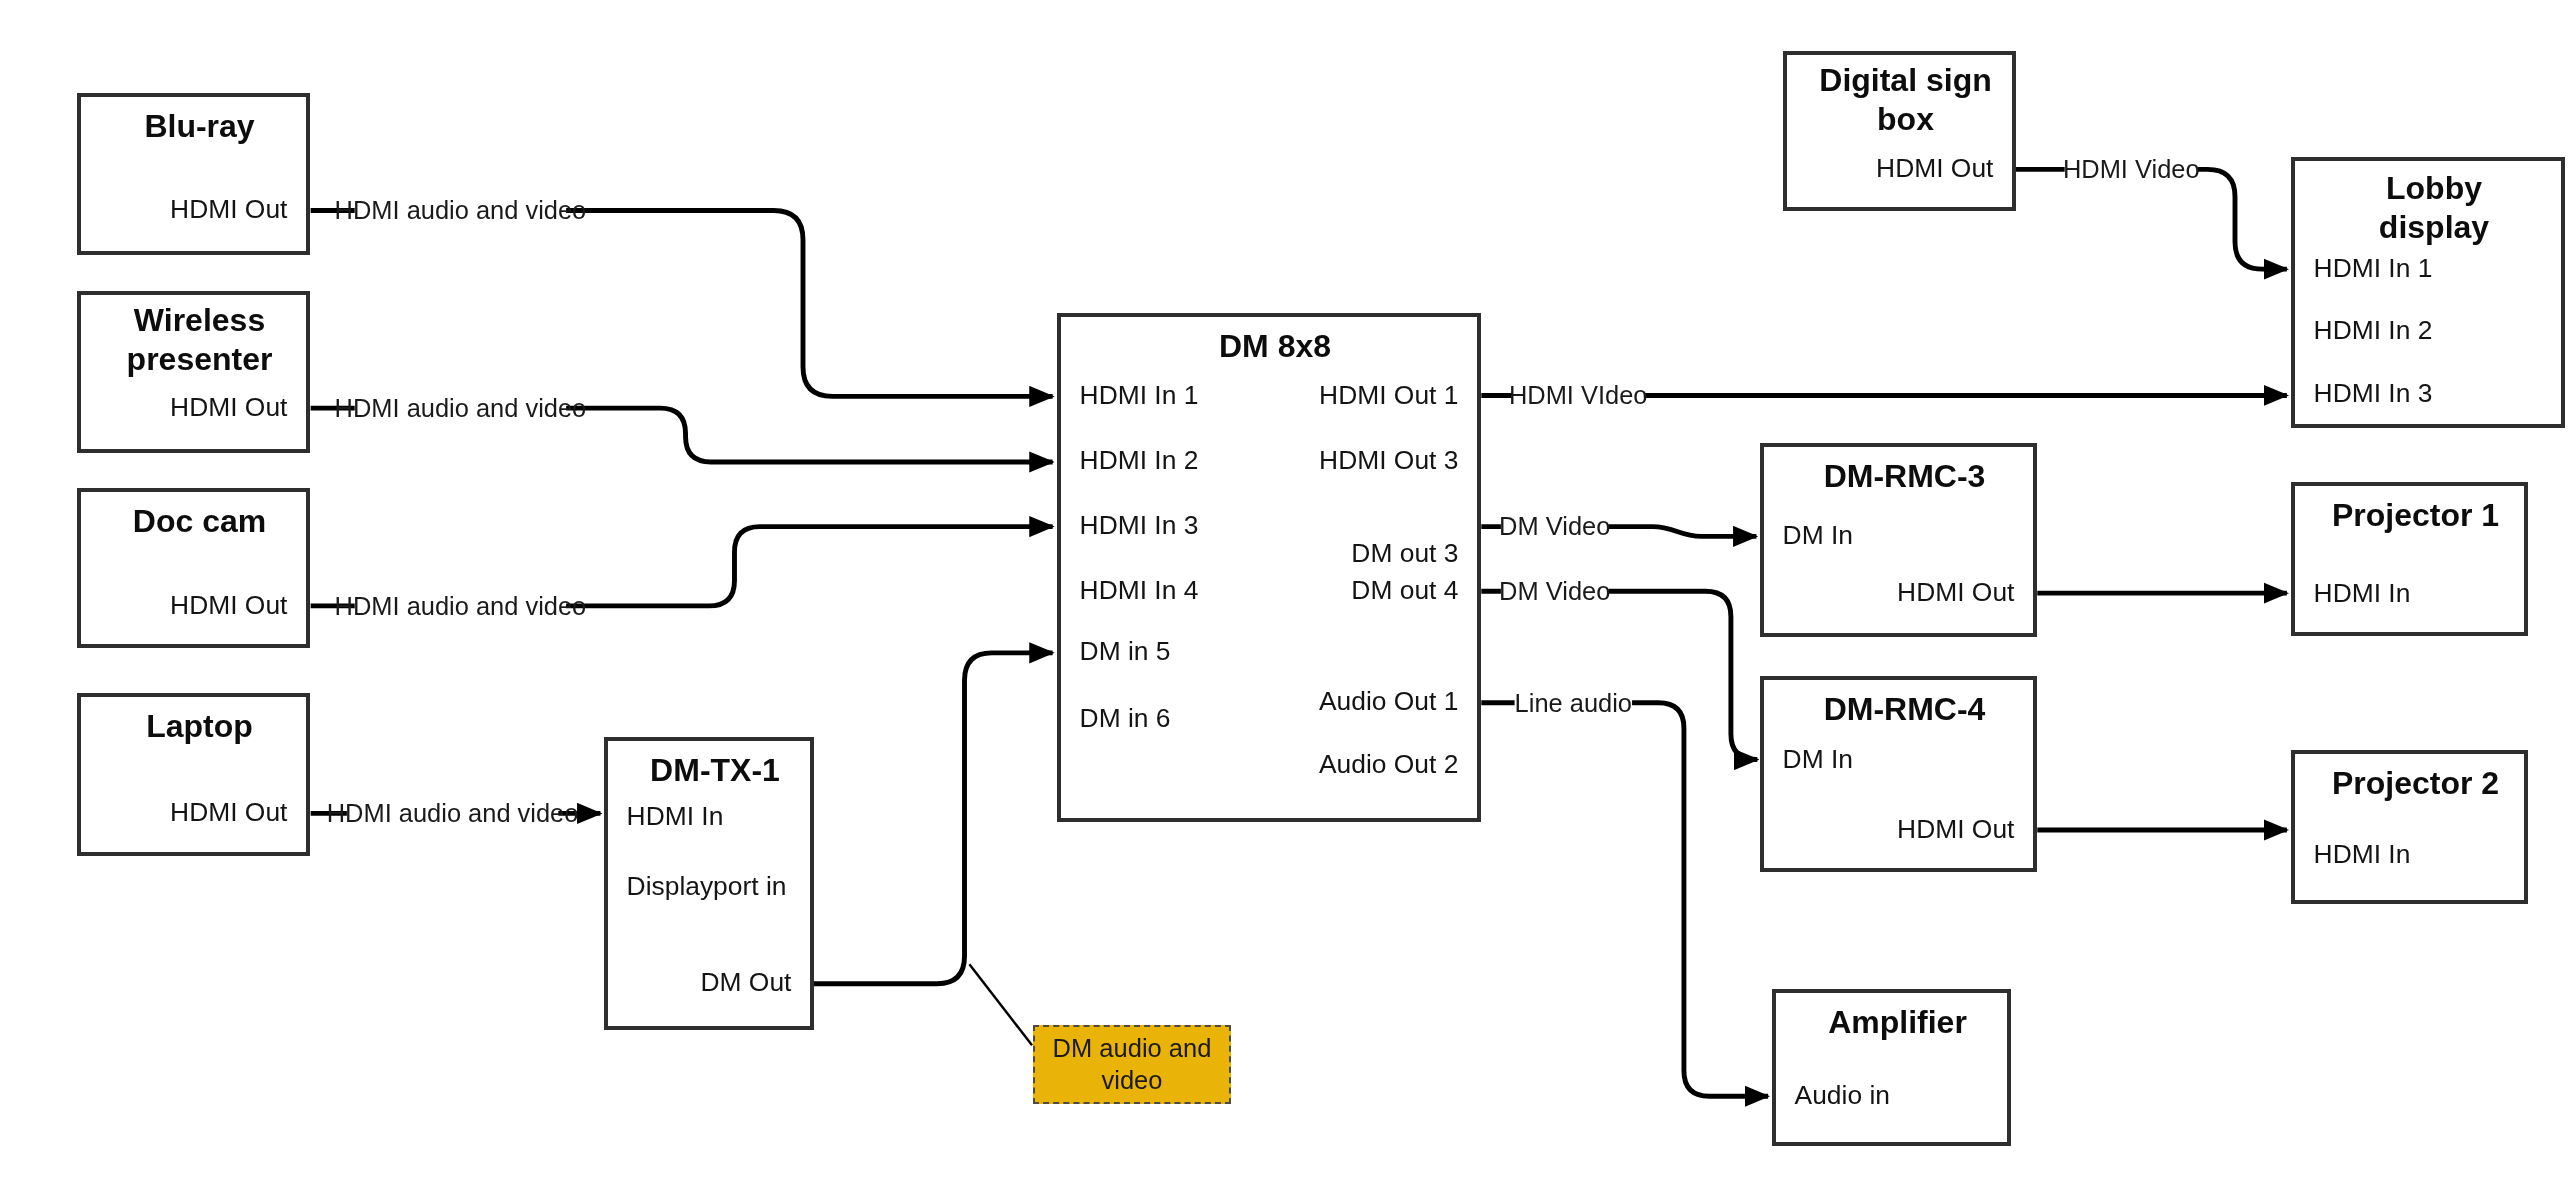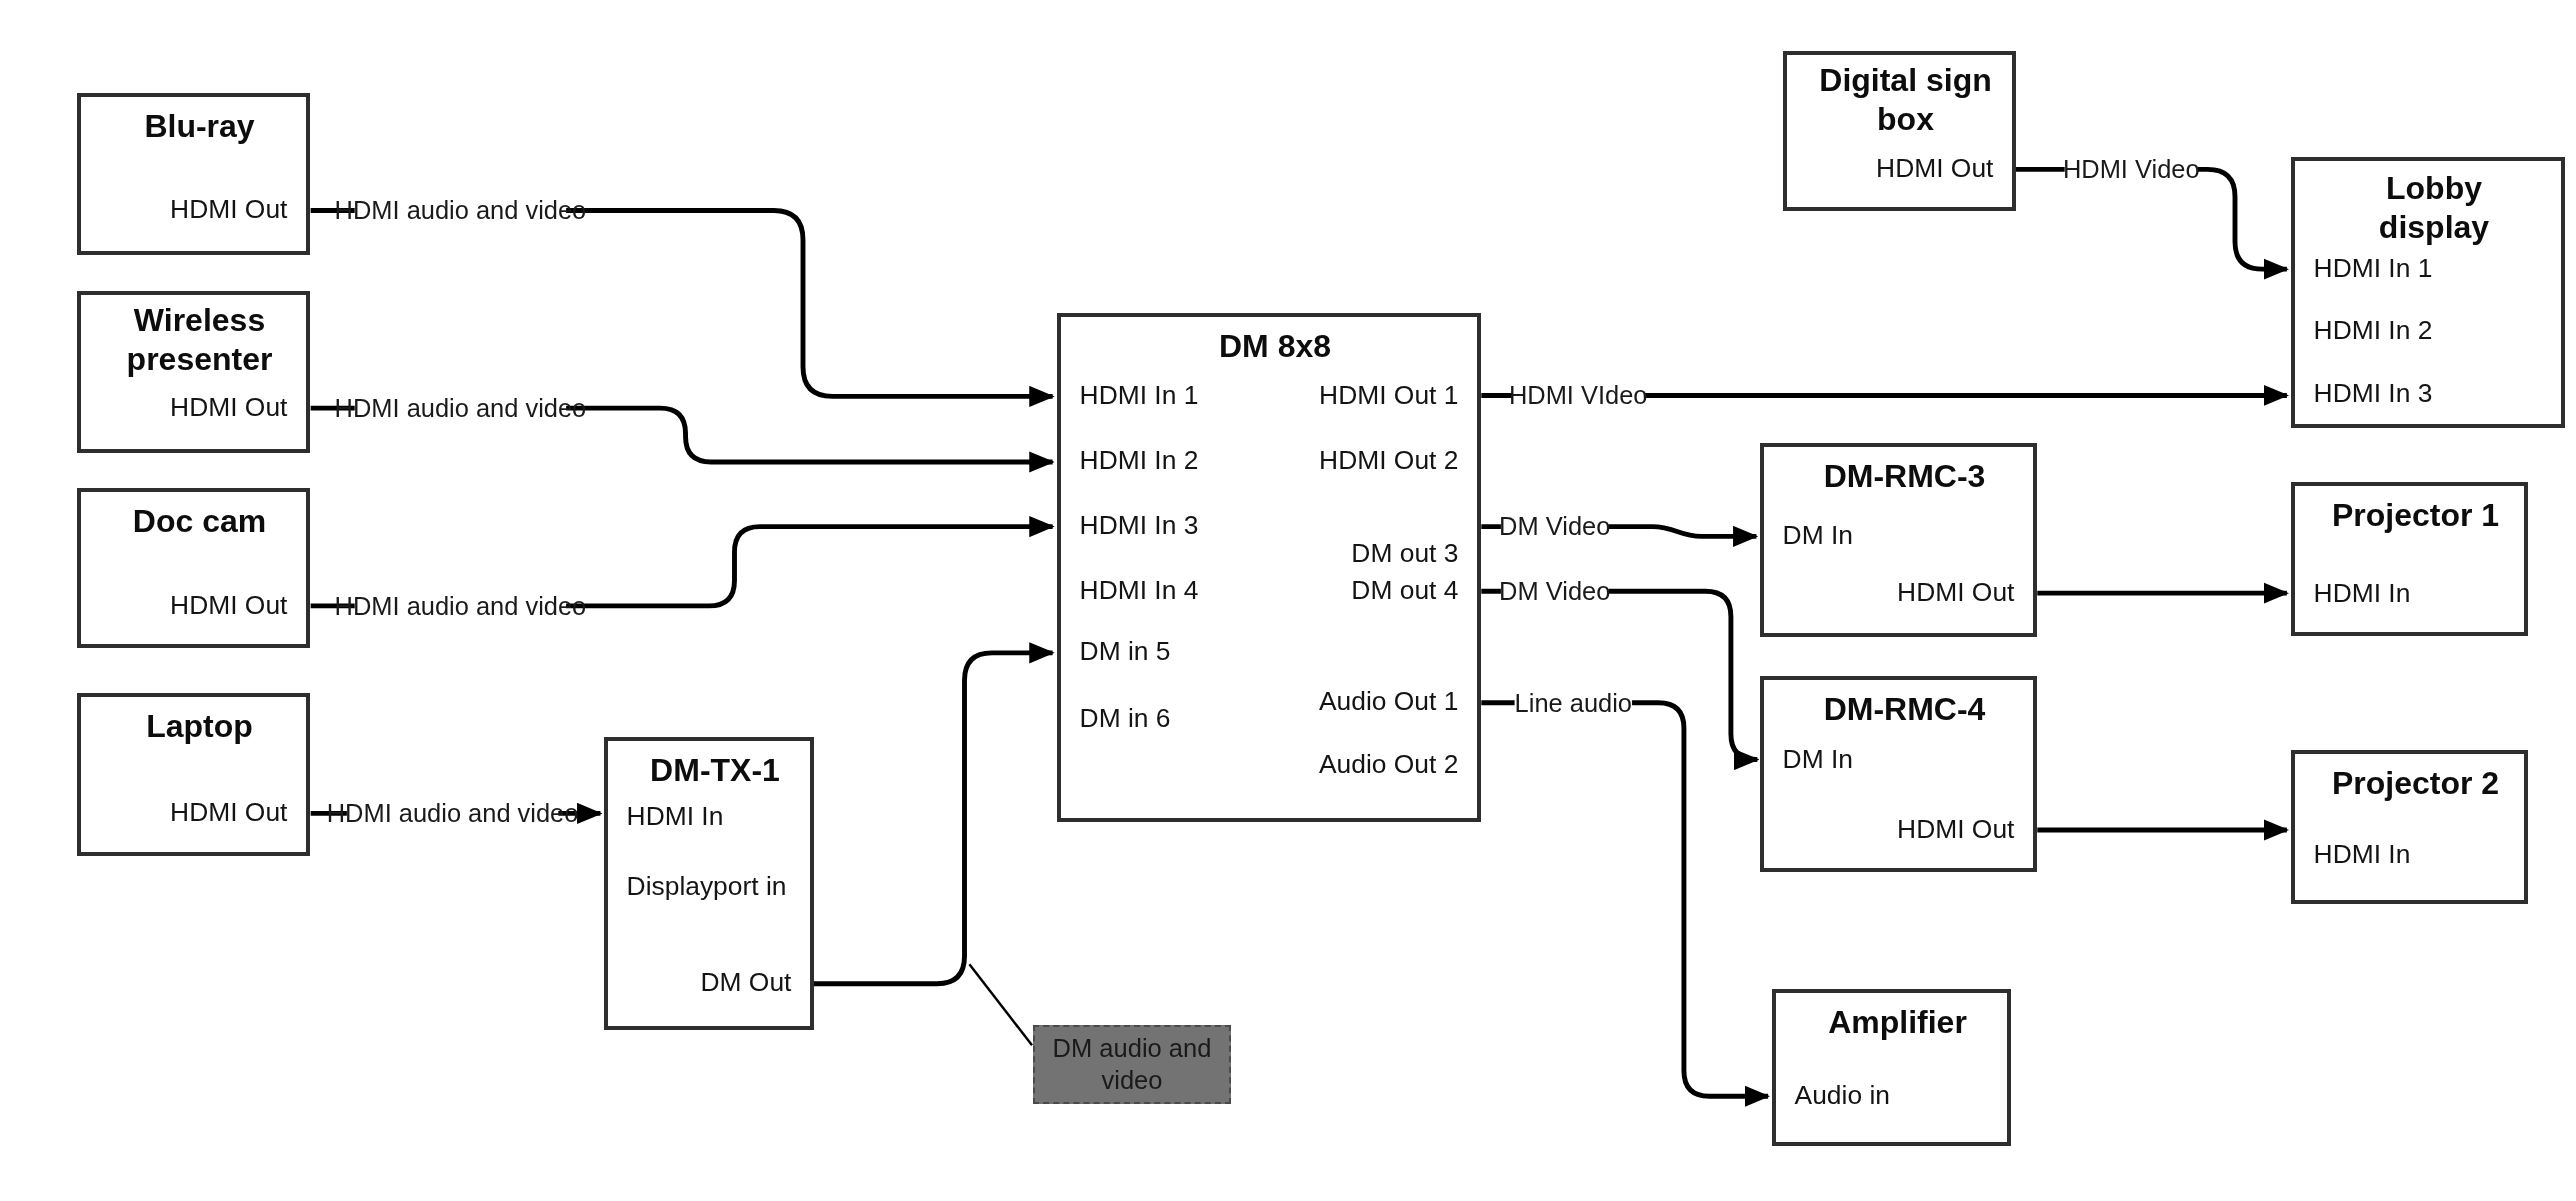--- a/index.html
+++ b/index.html
@@ -26,21 +26,21 @@
   .port.pr { right:18.6px; text-align:right; }
   svg.wires { position:absolute; left:0; top:0; z-index:1; }
   svg.wires path.wire { stroke:#000; stroke-width:5; fill:none; }
   svg.wires path.callout { stroke:#000; stroke-width:2.5; fill:none; }
   svg.wires rect.lbl-bg { fill:#ffffff; }
   svg.wires text.lbl {
     font-family:"Liberation Sans", sans-serif; font-size:26px; fill:#1a1a1a;
     text-anchor:middle;
   }
   .note {
-    position:absolute; border:2px dashed #4a4a4a; background:#737373;
+    position:absolute; border:2px dashed #4a4a4a; background:#eab308;
     box-sizing:border-box; z-index:2; text-align:center;
     font-size:25.5px; line-height:32px; padding-top:4.9px; white-space:pre-line;
     color:#1a1a1a;
   }
 </style>
 </head>
 <body>
 
 <div class="stage">
 
@@ -133,21 +133,21 @@
 
   <div class="node" style="left:1057px; top:313px; width:424px; height:509px;">
     <div class="title">DM 8x8</div>
     <div class="port pl" style="top:62px;">HDMI In 1</div>
     <div class="port pl" style="top:127px;">HDMI In 2</div>
     <div class="port pl" style="top:192px;">HDMI In 3</div>
     <div class="port pl" style="top:257px;">HDMI In 4</div>
     <div class="port pl" style="top:318px;">DM in 5</div>
     <div class="port pl" style="top:385px;">DM in 6</div>
     <div class="port pr" style="top:62px;">HDMI Out 1</div>
-    <div class="port pr" style="top:127px;">HDMI Out 2</div>
+    <div class="port pr" style="top:127px;">HDMI Out 3</div>
     <div class="port pr" style="top:192px;margin-top:28px;">DM out 3</div>
     <div class="port pr" style="top:257px;">DM out 4</div>
     <div class="port pr" style="top:368px;">Audio Out 1</div>
     <div class="port pr" style="top:431px;">Audio Out 2</div>
   </div>
 
   <div class="node" style="left:1783px; top:51px; width:233px; height:160px;">
     <div class="title" style="top:5.9px;">Digital sign
 box</div>
     <div class="port pr" style="top:97px;">HDMI Out</div>

